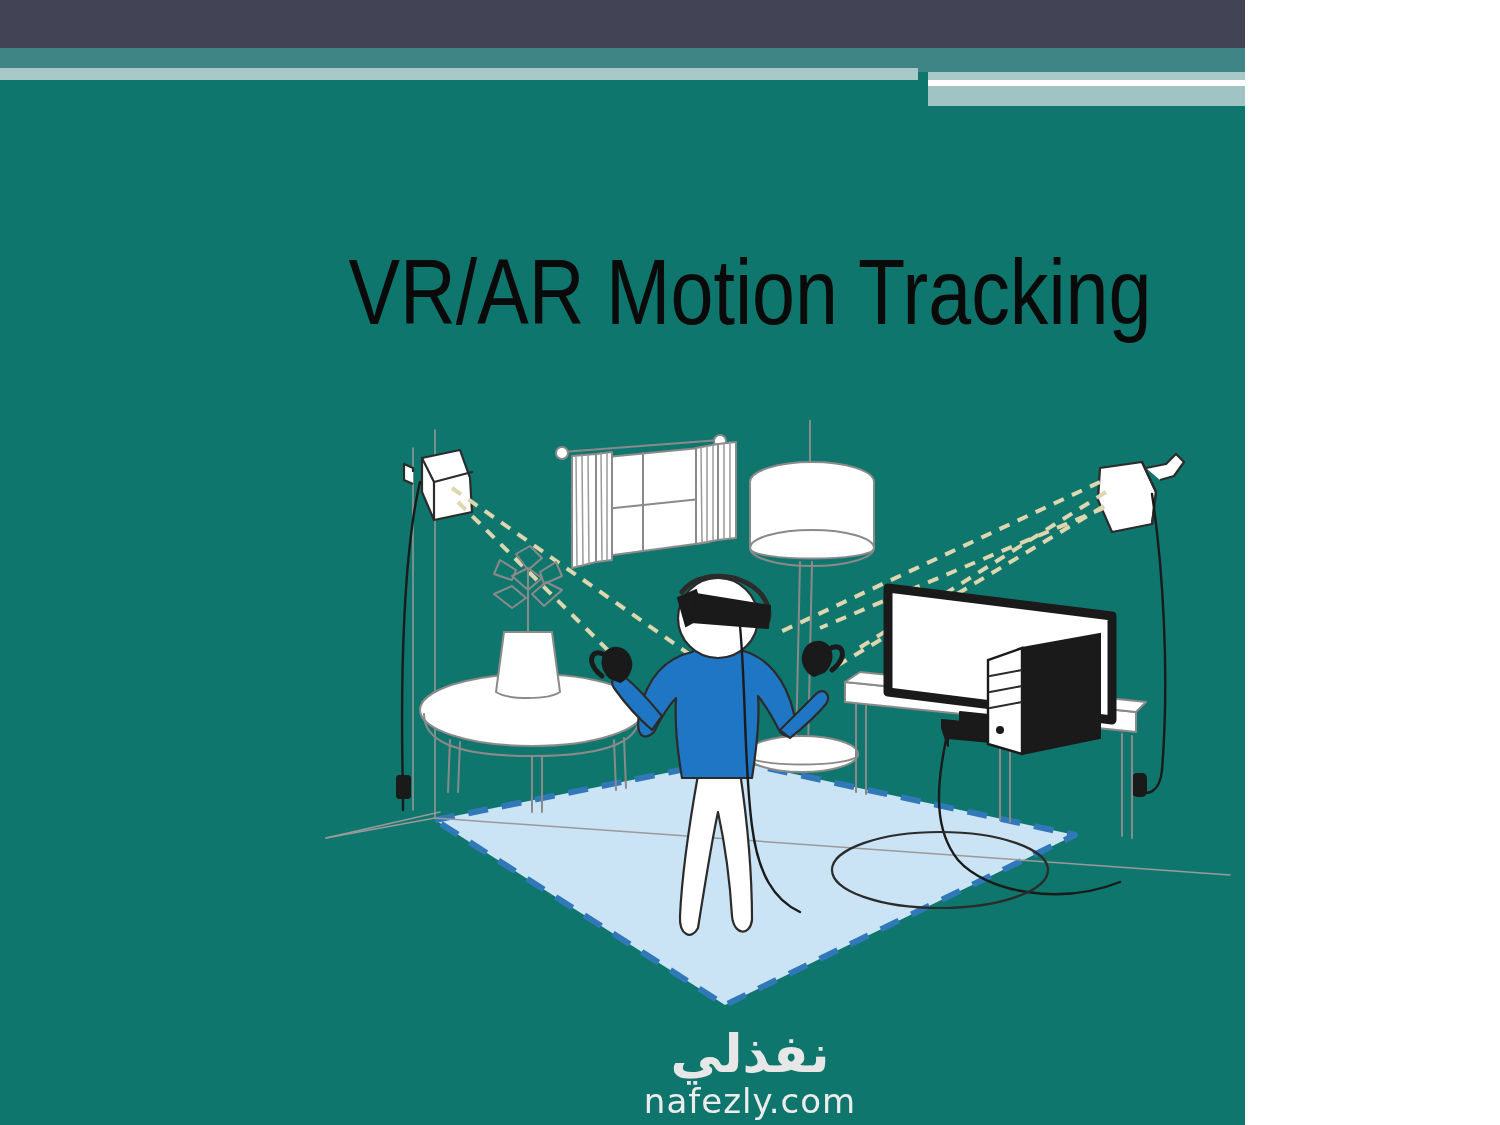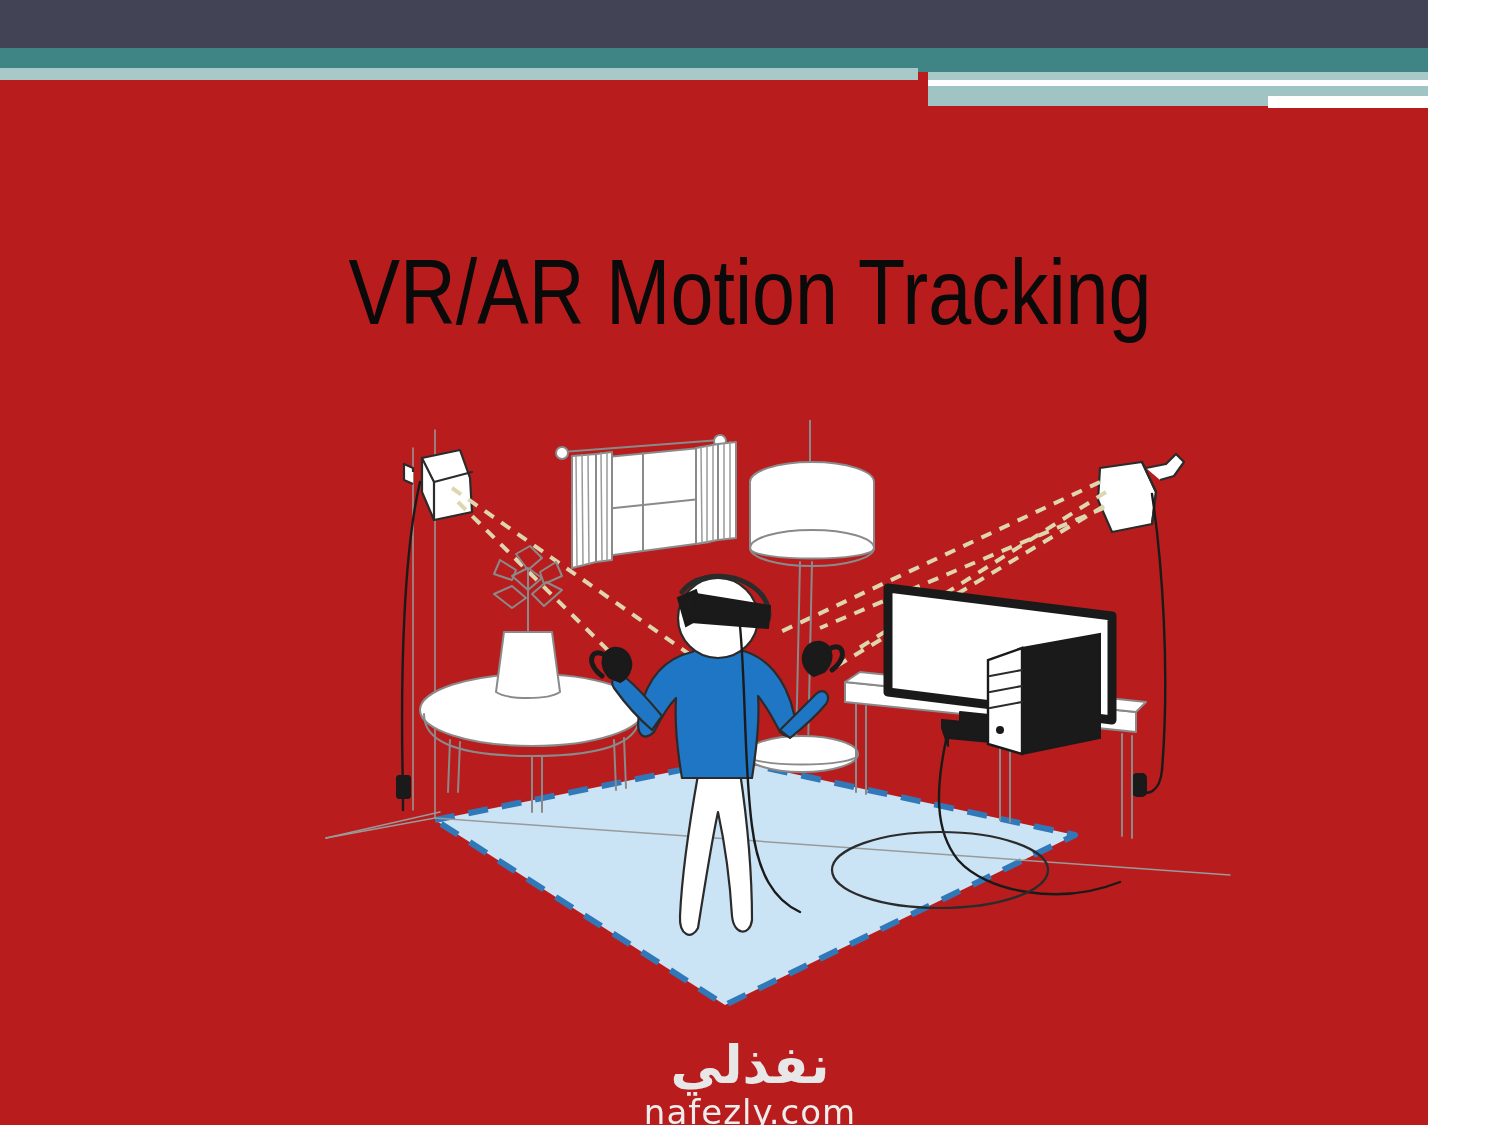--- a/index.html
+++ b/index.html
@@ -2,23 +2,23 @@
 <html><head>
 <meta charset="utf-8">
 <style>
   html, body {
     margin: 0;
     padding: 0;
     background: #ffffff;
   }
   #slide {
     position: relative;
-    width: 1428px;
+    width: 1245px;
     height: 1125px;
-    background: #b91c1c;
+    background: #0f766e;
     overflow: hidden;
     font-family: "Liberation Sans", sans-serif;
   }
 
   
   .bar { position: absolute; }
 
   #bar-dark        { left: 0;    top: 0;   width: 1500px; height: 48px;  background: #434356; }
   #bar-teal        { left: 0;    top: 48px; width: 1500px; height: 24px; background: #3f8585; }
   #bar-teal-right  { left: 928px; top: 48px; width: 572px; height: 36px; background: #3f8585; }
@@ -64,21 +64,20 @@
     color: #e9e9e9;
     user-select: none;
   }
   #wm-ar {
     font-family: "DejaVu Sans", sans-serif;
     font-size: 52px;
     font-weight: 700;
     line-height: 1.0;
     letter-spacing: 2px;
     color: #e7e7e7;
-    margin-top: 11px;
   }
   #wm-lat {
     font-family: "DejaVu Sans", sans-serif;
     font-size: 34px;
     font-weight: 400;
     line-height: 1.1;
     letter-spacing: 1px;
     color: #ececec;
     margin-top: 3px;
   }

